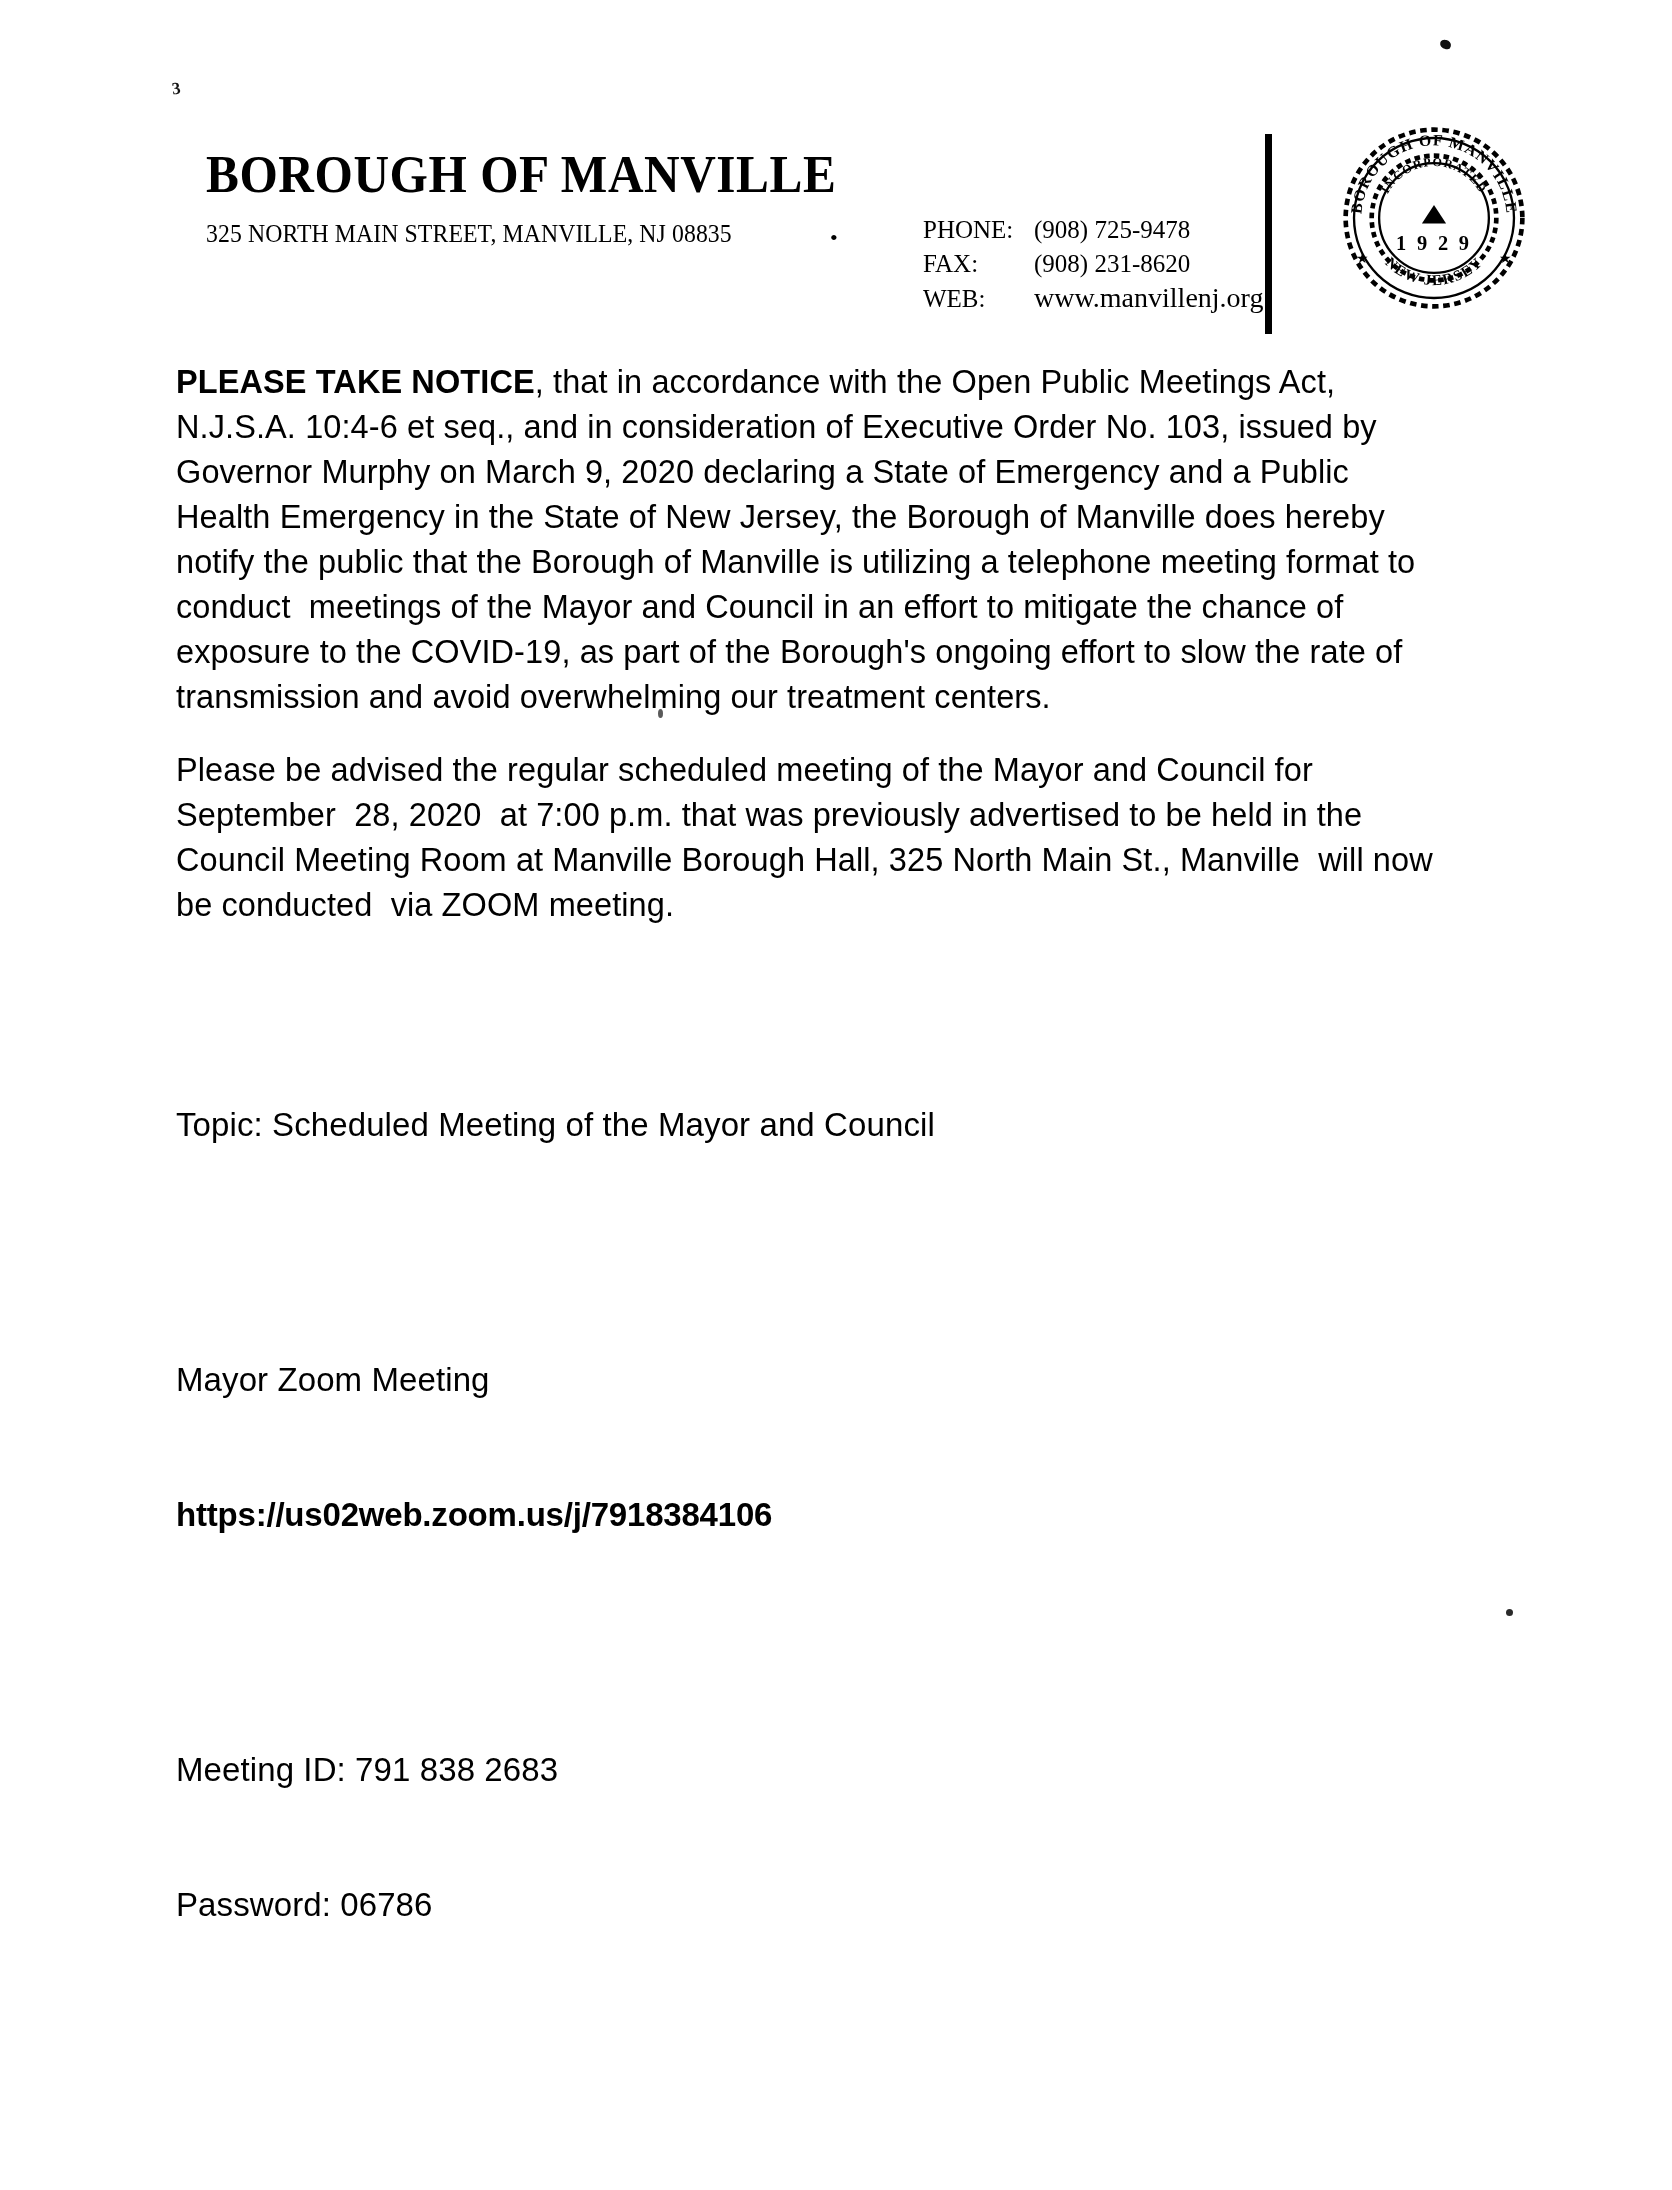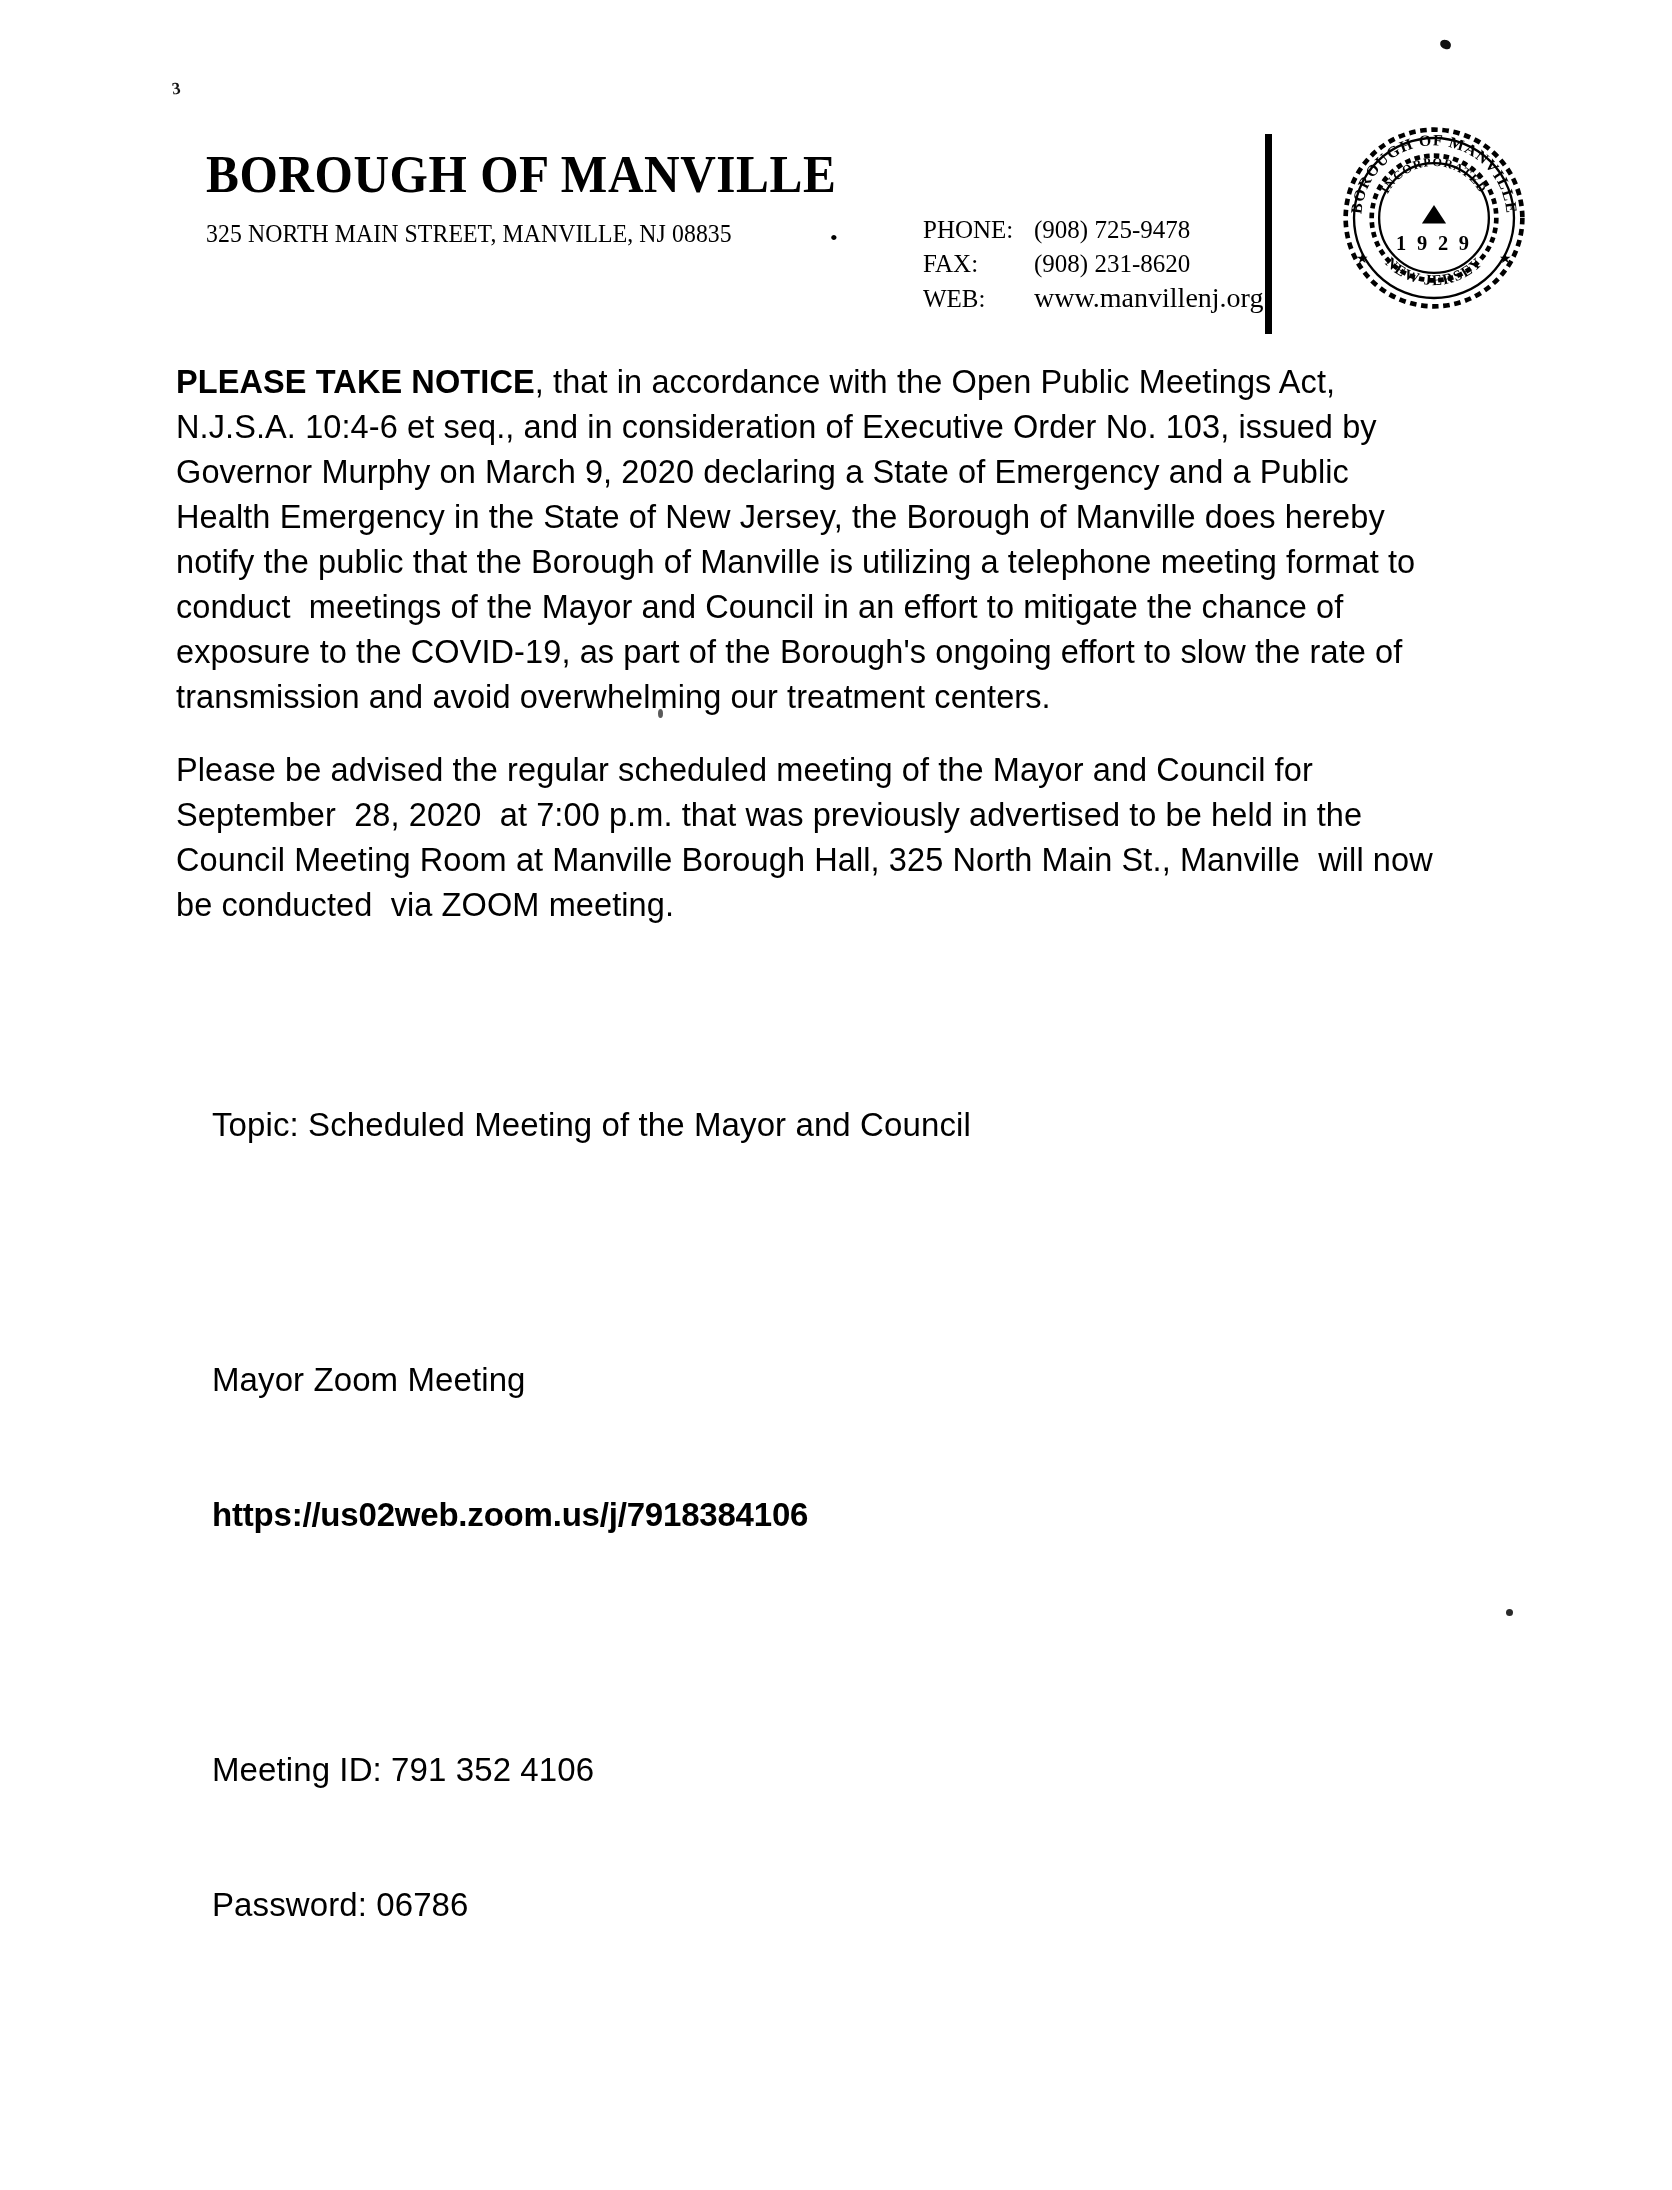--- a/index.html
+++ b/index.html
@@ -161,21 +161,21 @@
 
   .spacer-lg { height: 57px; }
   .spacer-md { height: 30px; }
 
   .block {
     font-size: 33px;
     line-height: 45px;
     letter-spacing: 0.1px;
     white-space: pre-wrap;
   }
-  .block-line { display: block; margin-left: 36px; }
+  .block-line { display: block; }
   .zoom-link {
     font-weight: bold;
     text-underline-offset: 3px;
     text-decoration-thickness: 3px;
     letter-spacing: -0.2px;
   }
 </style>
 </head>
 <body>
 
@@ -257,21 +257,21 @@
     <div class="spacer-md"></div>
 
     <div class="block">
       <span class="block-line">Mayor Zoom Meeting</span>
       <span class="block-line zoom-link">https://us02web.zoom.us/j/7918384106</span>
     </div>
 
     <div class="spacer-md"></div>
 
     <div class="block">
-      <span class="block-line">Meeting ID: 791 352 4106</span>
+      <span class="block-line">Meeting ID: 791 838 2683</span>
       <span class="block-line">Password: 06786</span>
     </div>
 
     <div class="spacer-md"></div>
 
     <div class="block">
       
       
       
       

